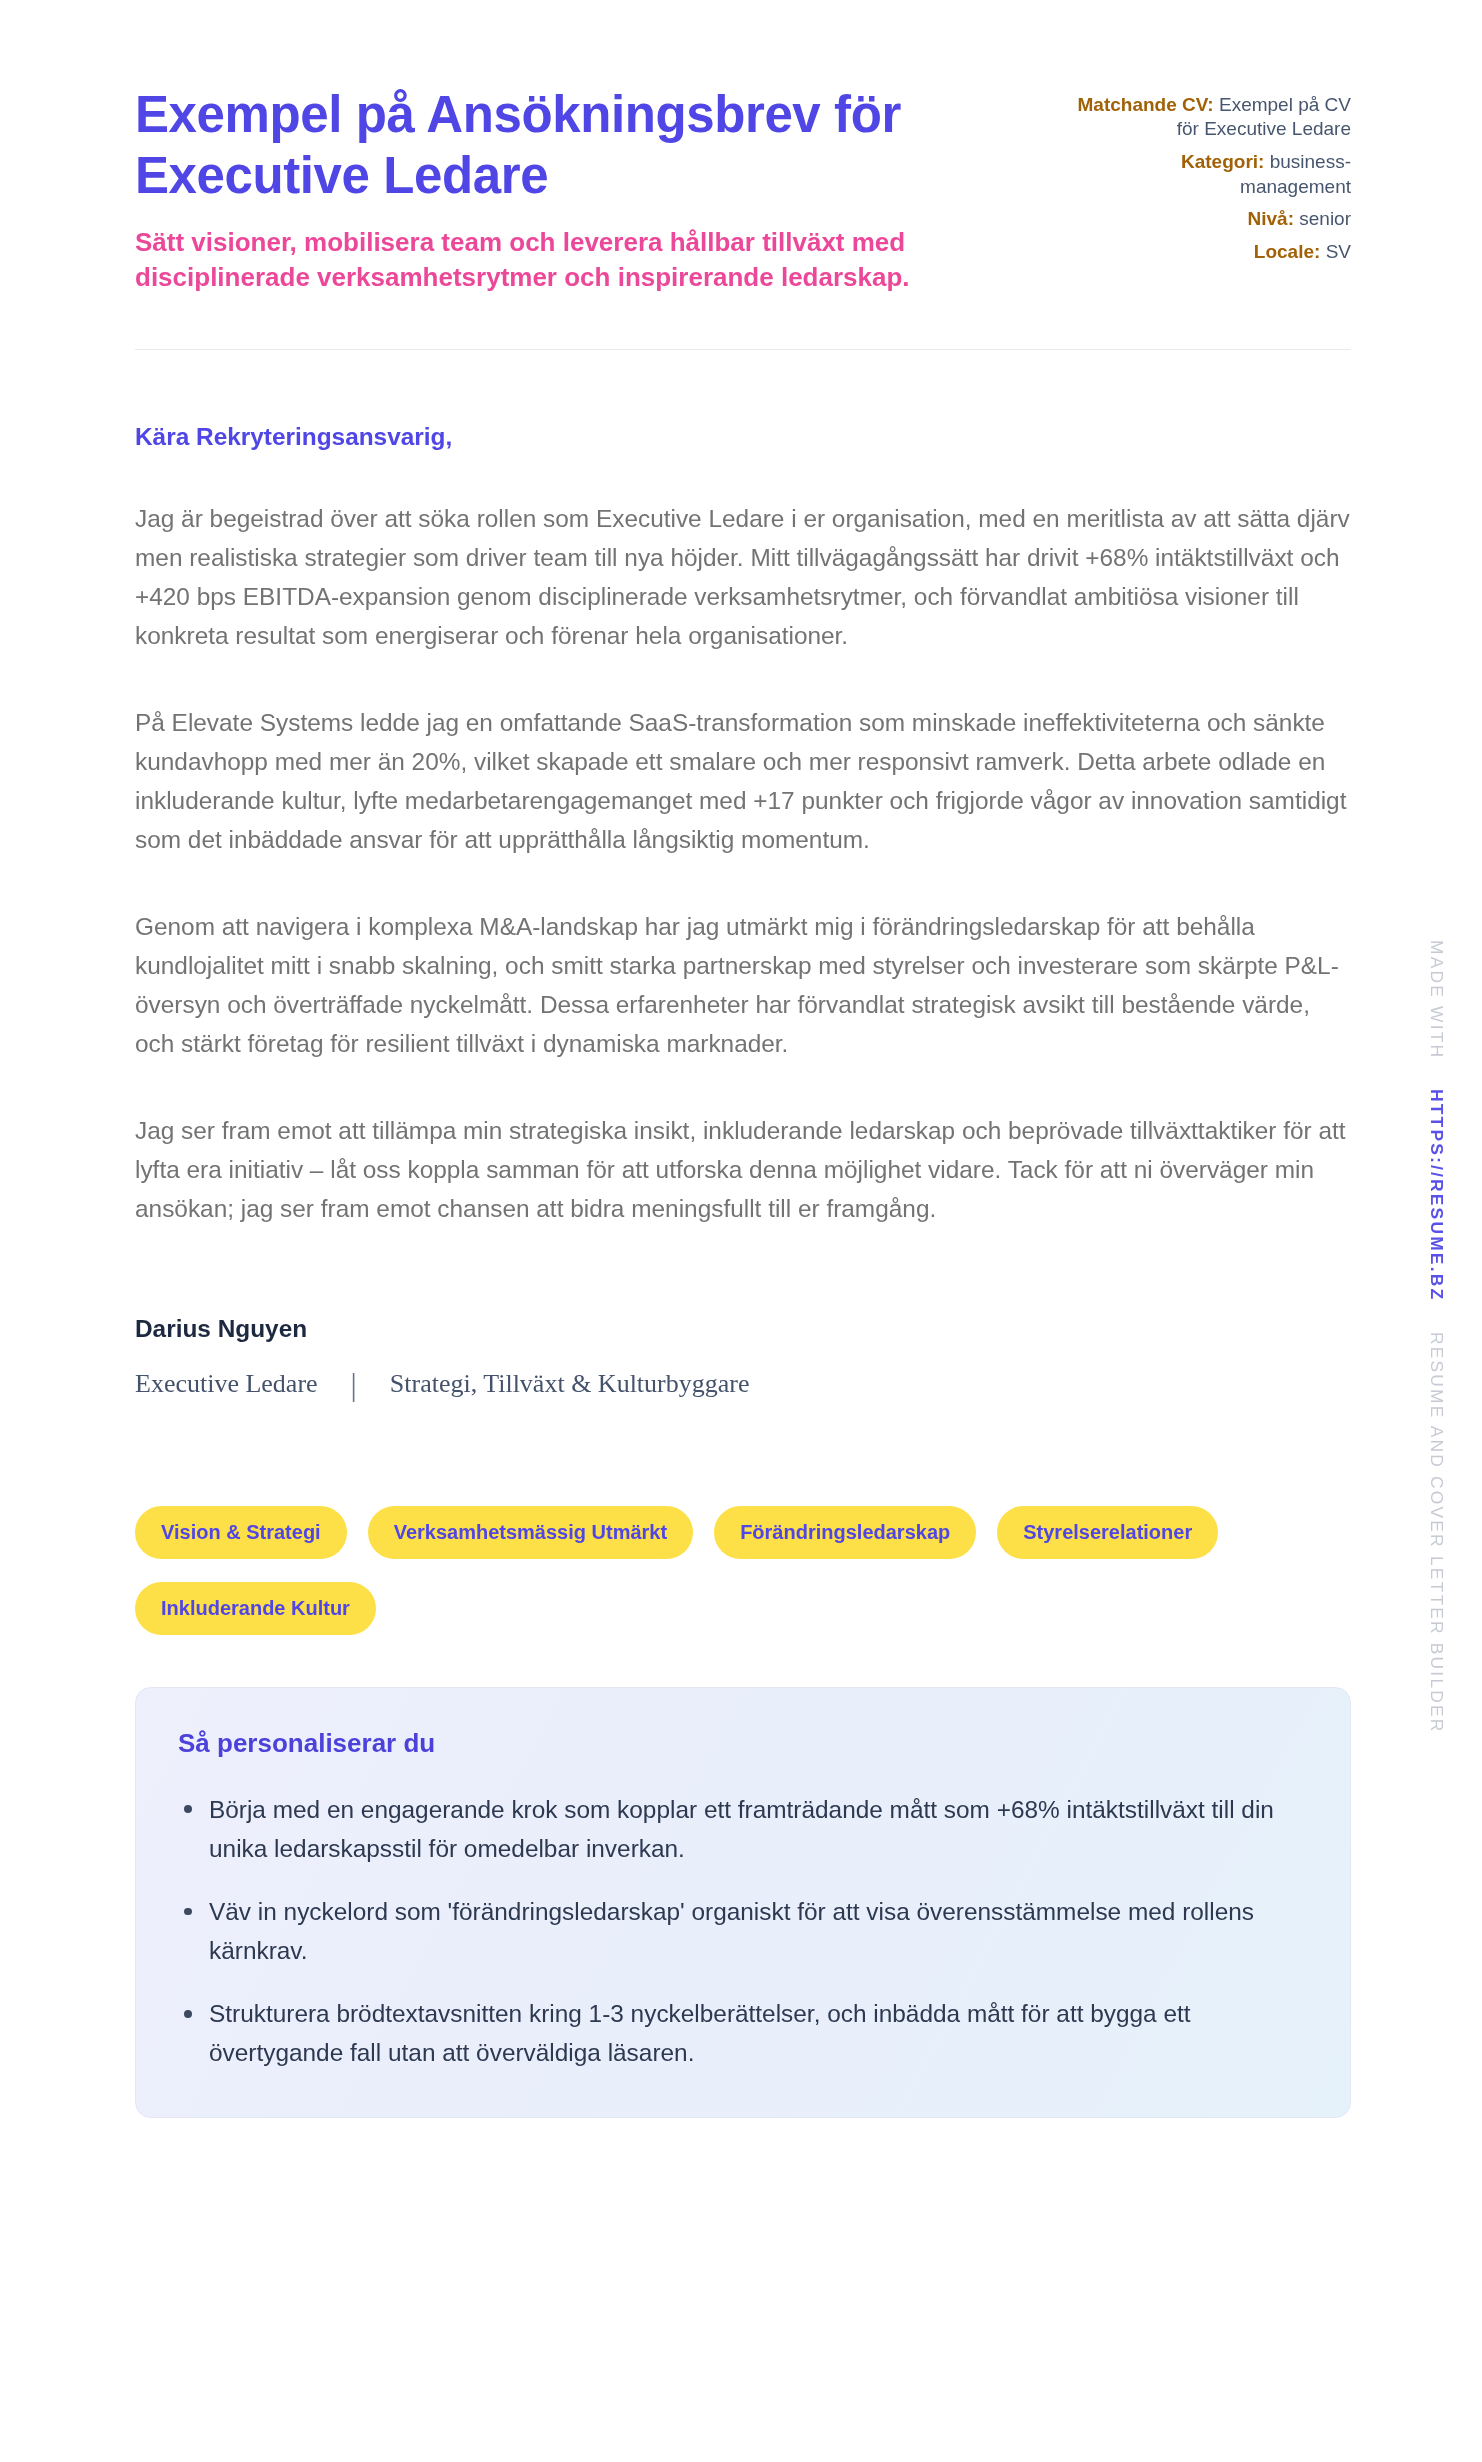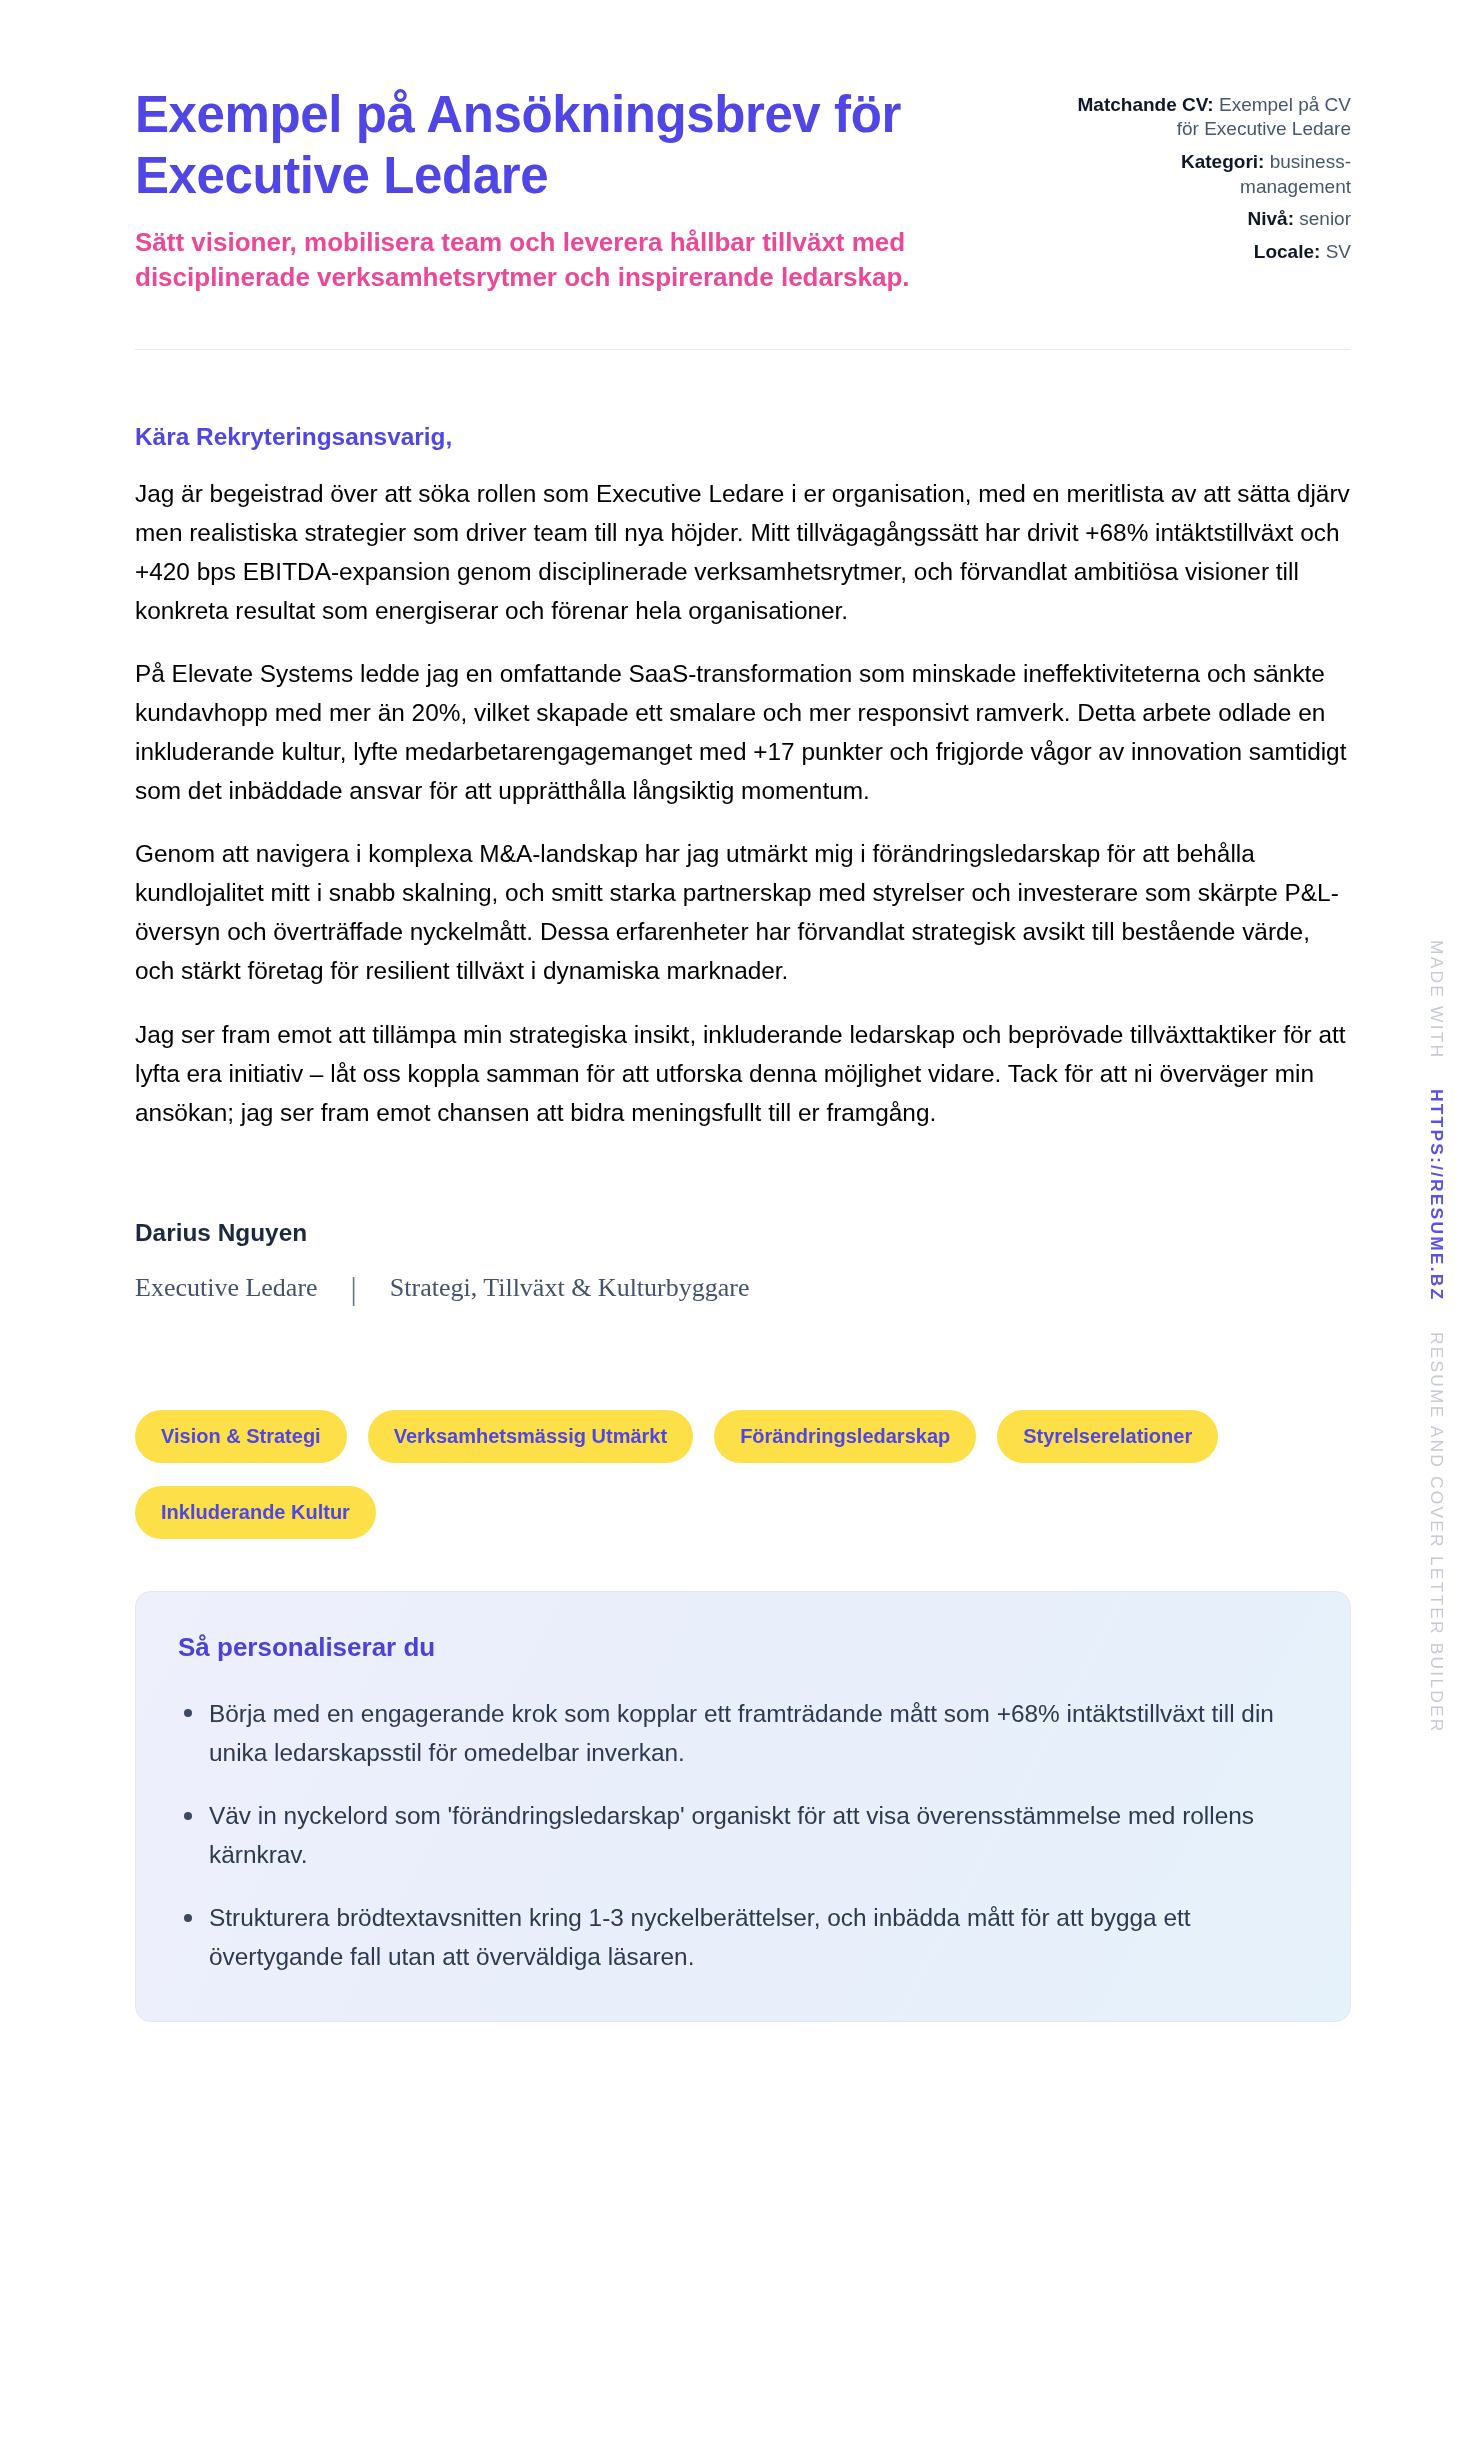--- a/index.html
+++ b/index.html
@@ -21,27 +21,27 @@
   }
   .subtitle{
     margin-top:19px;font-size:26px;line-height:1.33;font-weight:bold;
     color:#ec4899;max-width:881px;
   }
   .meta{
     width:277px;flex-shrink:0;text-align:right;
     font-size:19px;line-height:1.3;color:#47566e;padding-top:8.7px;
     display:flex;flex-direction:column;gap:7.8px;
   }
-  .meta .lbl{font-weight:bold;color:#0f172a;}
+  .meta .lbl{font-weight:bold;color:#a16207;}
 
   .divider{border:none;border-top:1.7px solid #e7e9ee;margin:54px 0 0 0;}
 
   
   .greeting{margin-top:73px;font-size:24.4px;font-weight:bold;color:#4f46e5;}
-  .para{margin-top:23px;font-size:24.4px;line-height:39px;color:#000000;max-width:1216px;}
+  .para{margin-top:48px;font-size:24.4px;line-height:39px;color:#737373;max-width:1216px;}
 
   .sig-name{margin-top:87px;font-size:24.4px;font-weight:bold;color:#1d2941;}
   .sig-role{margin-top:26px;font-size:26px;color:#44526b;display:flex;align-items:center;gap:33px;font-family:Liberation Serif, serif;}
   .sig-sep{font-size:31px;font-weight:400;color:#64748b;line-height:1;}
 
   
   .tags{margin-top:106px;display:flex;flex-wrap:wrap;gap:23px 21px;max-width:1238px;}
   .tag{
     background:#fde047;color:#4f46e5;
     font-size:20px;font-weight:600;

